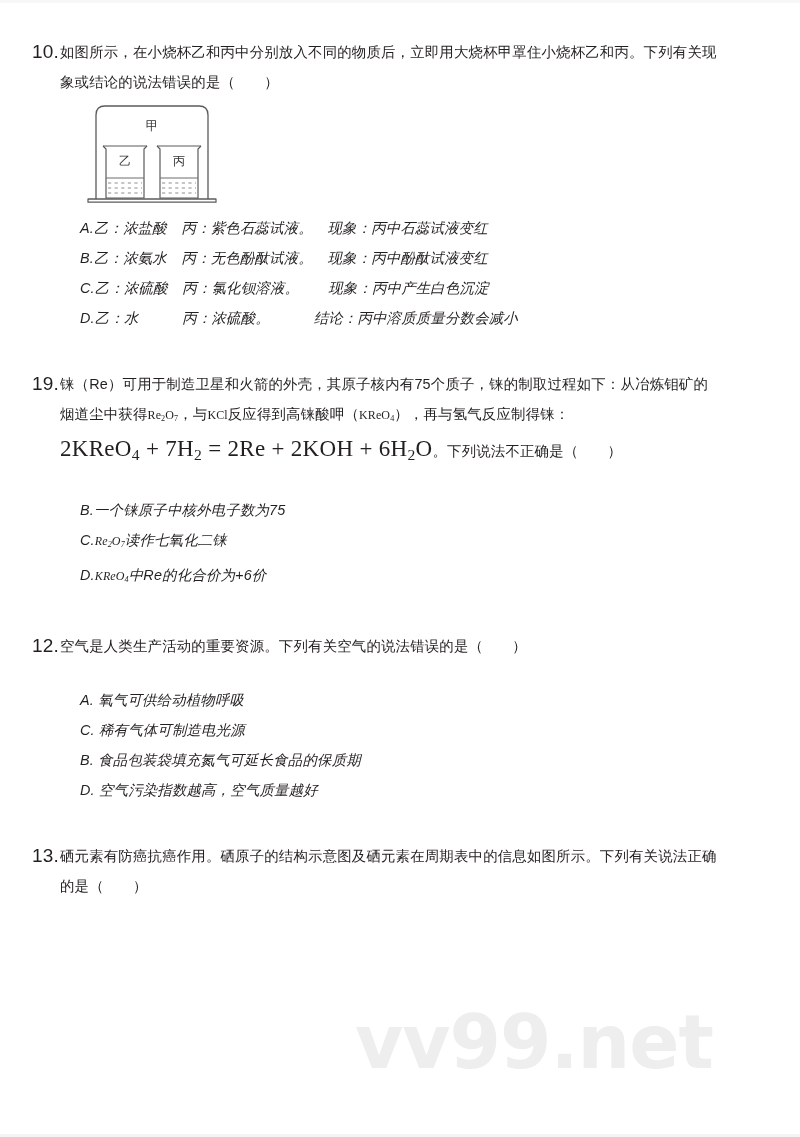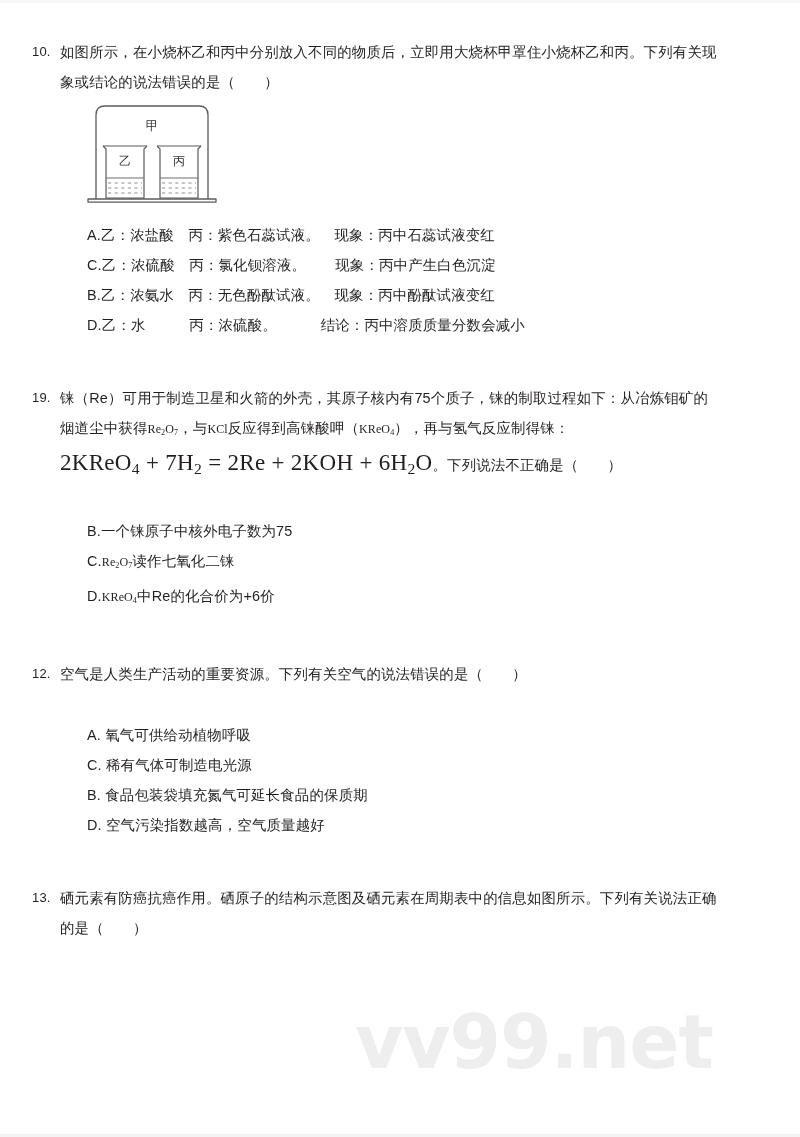--- a/index.html
+++ b/index.html
@@ -39,33 +39,34 @@
     align-items: flex-start;
     font-size: 14.4px;
     line-height: 30px;
     letter-spacing: 0.2px;
     color: #231f20;
   }
   .q-num {
     flex: 0 0 auto;
     width: 28px;
     text-align: left;
-    font-size: 13px;
+    font-size: 19px;
   }
   .q-body {
     flex: 1 1 auto;
   }
   .q-body .ln {
     display: block;
     white-space: pre-wrap;
   }
   .opts {
-    margin: 7px;
+    margin: 0;
     padding: 0;
     list-style: none;
+    font-style: italic;
   }
   .opt {
     font-size: 14.4px;
     line-height: 30px;
     color: #231f20;
     padding-left: 48px;
     white-space: pre-wrap;
     letter-spacing: 0.2px;
   }
 
@@ -171,22 +172,22 @@
             <text id="lbl-yi" x="43" y="62" text-anchor="middle" font-family="Liberation Sans, sans-serif" font-size="12" fill="#333333">乙</text>
             <text id="lbl-bing" x="97" y="62" text-anchor="middle" font-family="Liberation Sans, sans-serif" font-size="12" fill="#333333">丙</text>
           </svg>
         </div>
       </div>
 
       <div class="gap-fig-opts"></div>
 
       <ul class="opts">
         <li class="opt">A.乙：浓盐酸　丙：紫色石蕊试液。　现象：丙中石蕊试液变红</li>
+        <li class="opt">B.乙：浓氨水　丙：无色酚酞试液。　现象：丙中酚酞试液变红</li>
         <li class="opt">C.乙：浓硫酸　丙：氯化钡溶液。　　现象：丙中产生白色沉淀</li>
-        <li class="opt">B.乙：浓氨水　丙：无色酚酞试液。　现象：丙中酚酞试液变红</li>
         <li class="opt">D.乙：水　　　丙：浓硫酸。　　　结论：丙中溶质质量分数会减小</li>
       </ul>
     </div>
 
     <div class="gap-block"></div>
 
     <div class="question">
       <div class="q-stem">
         <span class="q-num">19.</span>
         <span class="q-body">

